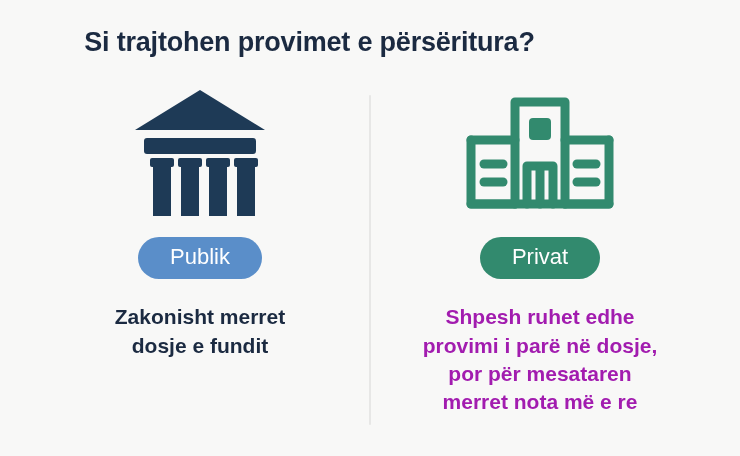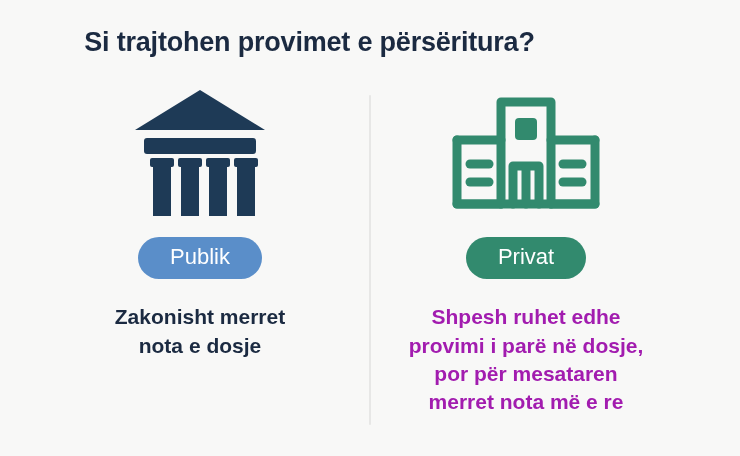--- a/index.html
+++ b/index.html
@@ -50,21 +50,21 @@
   
   .column {
     position: absolute;
     top: 88px;
     width: 360px;
     display: flex;
     flex-direction: column;
     align-items: center;
   }
   .col-left  { left: 20px; }
-  .col-right { left: 346px; }
+  .col-right { left: 360px; }
 
   .icon-wrap {
     height: 128px;
     display: flex;
     align-items: center;
     justify-content: center;
   }
 
   
   .badge {
@@ -127,21 +127,21 @@
         <rect x="101" y="130" width="24" height="9" rx="2" fill="#1e3a56"></rect>
 
         <rect x="11" y="143" width="112" height="13" rx="3" fill="#1e3a56"></rect>
         <rect x="2" y="161" width="130" height="14" rx="3" fill="#1e3a56"></rect>
       </svg>
     </div>
 
     <div class="badge badge-public">Publik</div>
 
     <div class="body-text text-dark">Zakonisht merret
-nota e dosje</div>
+dosje e fundit</div>
   </div>
 
   <div class="column col-right">
 
     <div class="icon-wrap">
       <svg width="150" height="120" viewBox="0 0 150 120">
         <g fill="none" stroke="#328a6e" stroke-width="9" stroke-linejoin="round" stroke-linecap="round">
 
           <path d="M6,48 L6,112 L50,112"></path>
           <path d="M6,48 L50,48"></path>

